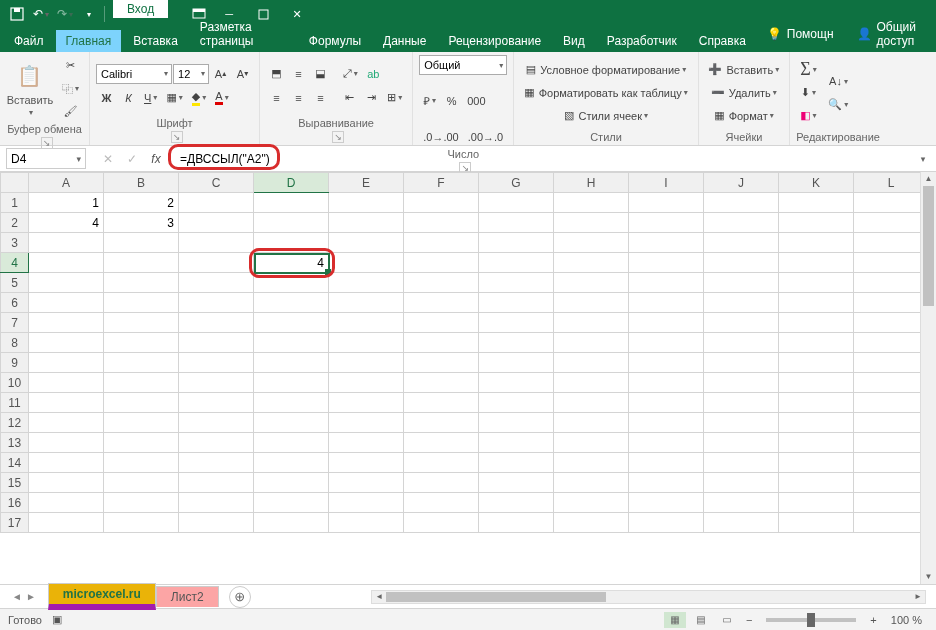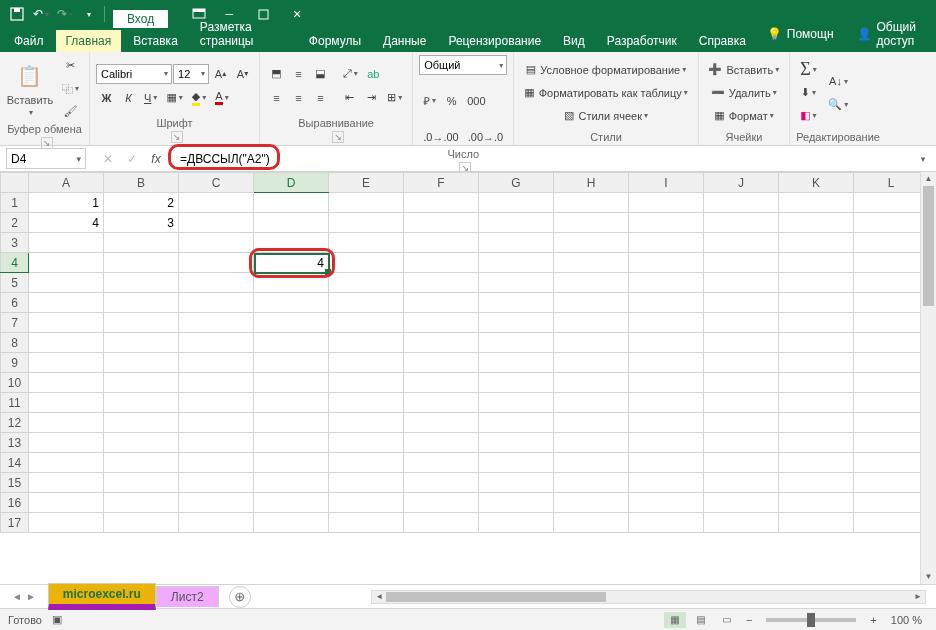--- a/index.html
+++ b/index.html
@@ -5,29 +5,29 @@
 * { margin:0; padding:0; box-sizing:border-box; font-family:'Segoe UI',Tahoma,sans-serif; }
 body { width:936px; height:630px; background:#fff; overflow:hidden; font-size:12px; }
 
 
 .titlebar { height:28px; background:#0e7141; display:flex; align-items:center; color:#fff; }
 .qat { display:flex; gap:2px; padding:0 6px; align-items:center; }
 .qat-btn { width:22px; height:22px; display:flex; align-items:center; justify-content:center; font-size:12px; color:#fff; }
 .qat-sep { width:1px; height:16px; background:rgba(255,255,255,.3); margin:0 2px; }
 .title { flex:1; text-align:center; font-size:12px; }
 .title .light { opacity:.85; }
-.win-ctl { display:flex; align-items:flex-end; }
+.win-ctl { display:flex; align-items:flex-start; }
 .login-btn { background:#fff; color:#0e7141; padding:2px 14px; margin-right:18px; font-size:12px; }
 .win-btn { width:34px; height:28px; display:flex; align-items:center; justify-content:center; font-size:11px; }
 .win-btn.ribbon-opt { width:26px; }
 
 
 .tabs { height:24px; background:#0e7141; display:flex; align-items:flex-end; color:#fff; padding:0 4px; gap:2px; }
 .tab { padding:4px 10px; font-size:12px; cursor:pointer; }
-.tab.active { background:#fef9c3; color:#217346; }
+.tab.active { background:#7dd3fc; color:#217346; }
 .tab-right { margin-left:auto; display:flex; align-items:center; gap:4px; padding-right:6px; }
 .tab-right .tab { display:flex; align-items:center; gap:4px; }
 
 
 .ribbon { height:94px; background:#f3f3f3; border-bottom:1px solid #d4d4d4; display:flex; }
 .group { border-right:1px solid #e1e1e1; padding:3px 6px 1px; display:flex; flex-direction:column; }
 .group-body { flex:1; display:flex; gap:4px; }
 .group-label { text-align:center; font-size:11px; color:#666; padding:1px 0; display:flex; justify-content:center; align-items:center; gap:2px;flex-direction:column; }
 .grp-launcher { font-size:9px; color:#888; border:1px solid #ccc; width:12px; height:12px; display:inline-flex; align-items:center; justify-content:center; margin-left:4px; }
 
@@ -67,21 +67,21 @@
 .cell-sel { position:absolute; border:2px solid #217346; pointer-events:none; }
 .cell-sel::after{content:"";position:absolute;right:-3px;bottom:-3px;width:6px;height:6px;background:#217346;}
 .grid-scroll-v { position:absolute; right:0; top:0; bottom:0; width:16px; background:#f0f0f0; border-left:1px solid #ddd;}
 .grid-scroll-v .thumb{position:absolute;left:2px;right:2px;top:14px;height:120px;background:#c1c1c1;}
 .grid-scroll-v .arr{position:absolute;left:0;right:0;height:14px;text-align:center;font-size:8px;color:#666;line-height:14px;}
 
 
 .sheettabs { height:24px; border-top:1px solid #d4d4d4; display:flex; align-items:center; background:#fff; font-size:12px; }
 .sheet-nav { display:flex; gap:4px; padding:0 12px; color:#888; }
 .sheet-nav span{font-size:10px;}
-.sheet { padding:3px 14px; border:1px solid #ccc; border-bottom:none; background:#f0abfc; color:#555; }
+.sheet { padding:3px 14px; border:1px solid #ccc; border-bottom:none; background:#fca5a5; color:#555; }
 .sheet.active { background:#eab308; border-bottom:6px solid #a21caf; color:#217346; font-weight:bold;}
 .sheet-add { width:22px; height:22px; border:1px solid #ccc; border-radius:50%; display:flex; align-items:center; justify-content:center; margin-left:10px; color:#666; font-size:13px;}
 .hscroll{flex:1;margin:0 10px;height:14px;background:#f0f0f0;position:relative;border:1px solid #ddd;}
 .hscroll .thumb{position:absolute;left:14px;top:1px;bottom:1px;width:220px;background:#c1c1c1;}
 .hscroll .arr{position:absolute;top:0;bottom:0;width:14px;text-align:center;font-size:8px;color:#666;line-height:12px;}
 
 
 .status { height:22px; background:#f3f3f3; border-top:1px solid #d4d4d4; display:flex; align-items:center; font-size:11px; color:#555; padding:0 8px; gap:10px;}
 .status .right { margin-left:auto; display:flex; align-items:center; gap:4px;}
 .view-btn { width:22px; height:16px; display:flex; align-items:center; justify-content:center; border:1px solid transparent; font-size:10px; color:#666;}

